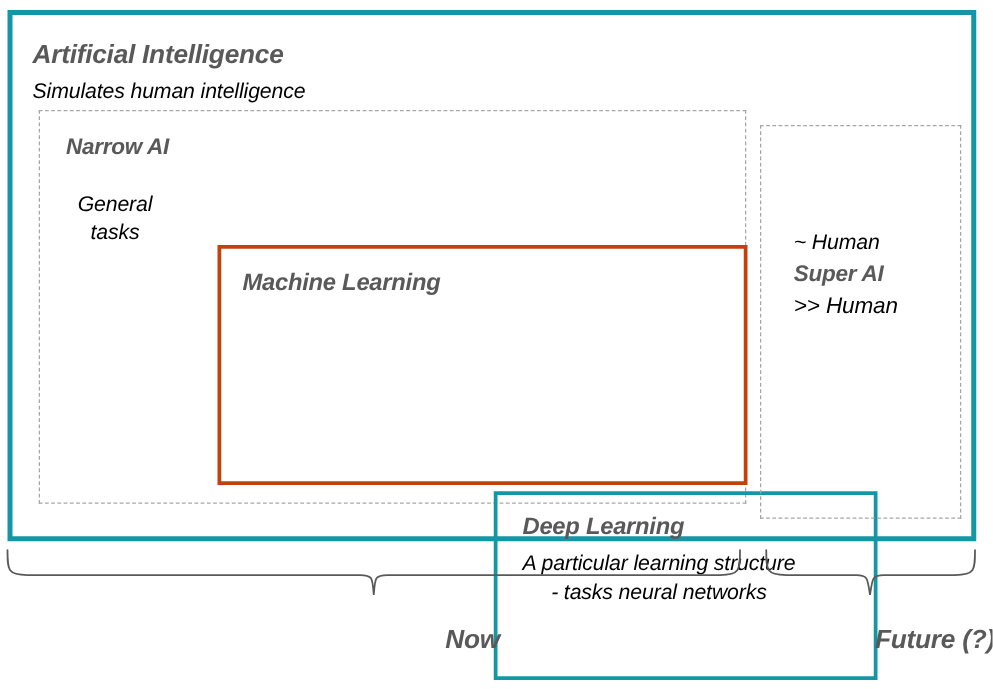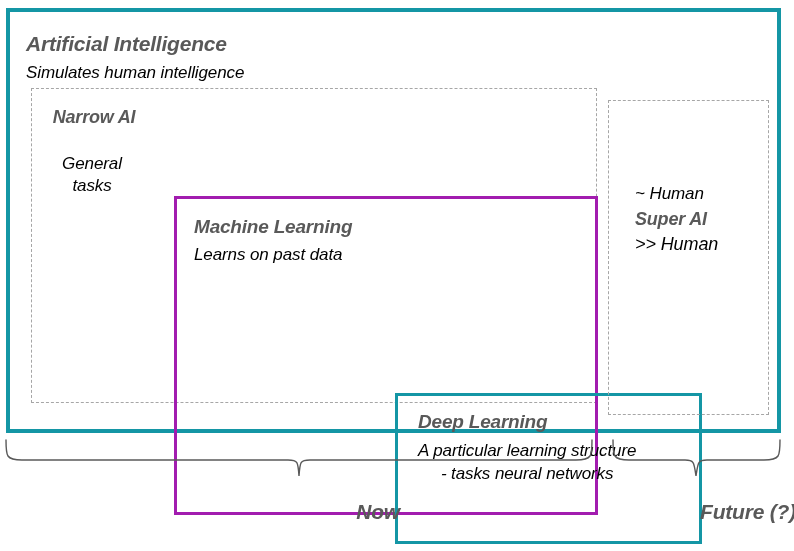--- a/index.html
+++ b/index.html
@@ -82,23 +82,23 @@
     font-size: 17px;
     line-height: 22px;
   }
 
   
   #ml-box {
     position: absolute;
     left: 142px;
     top: 107px;
     width: 424px;
-    height: 319px;
-    box-sizing: border-box;
-    border: 3px solid #a21caf;
+    height: 192px;
+    box-sizing: border-box;
+    border: 3px solid #c2410c;
     background: transparent;
   }
   #ml-title {
     position: absolute;
     left: 17px;
     top: 16px;
     font-size: 19px;
     line-height: 23px;
   }
   #ml-subtitle {
@@ -215,21 +215,20 @@
   <div class="subtitle" id="ai-subtitle">Simulates human intelligence</div>
 
   <div id="narrow-ai-box">
 
     <div class="title" id="narrow-ai-title">Narrow AI</div>
     <div class="subtitle" id="narrow-ai-subtitle">General tasks</div>
 
     <div id="ml-box">
 
       <div class="title" id="ml-title">Machine Learning</div>
-      <div class="subtitle" id="ml-subtitle">Learns on past data</div>
 
       <div id="dl-box">
         <div class="title" id="dl-title">Deep Learning</div>
         <div class="subtitle" id="dl-subtitle">A particular learning structure
 - tasks neural networks</div>
       </div>
 
     </div>
   </div>
 

